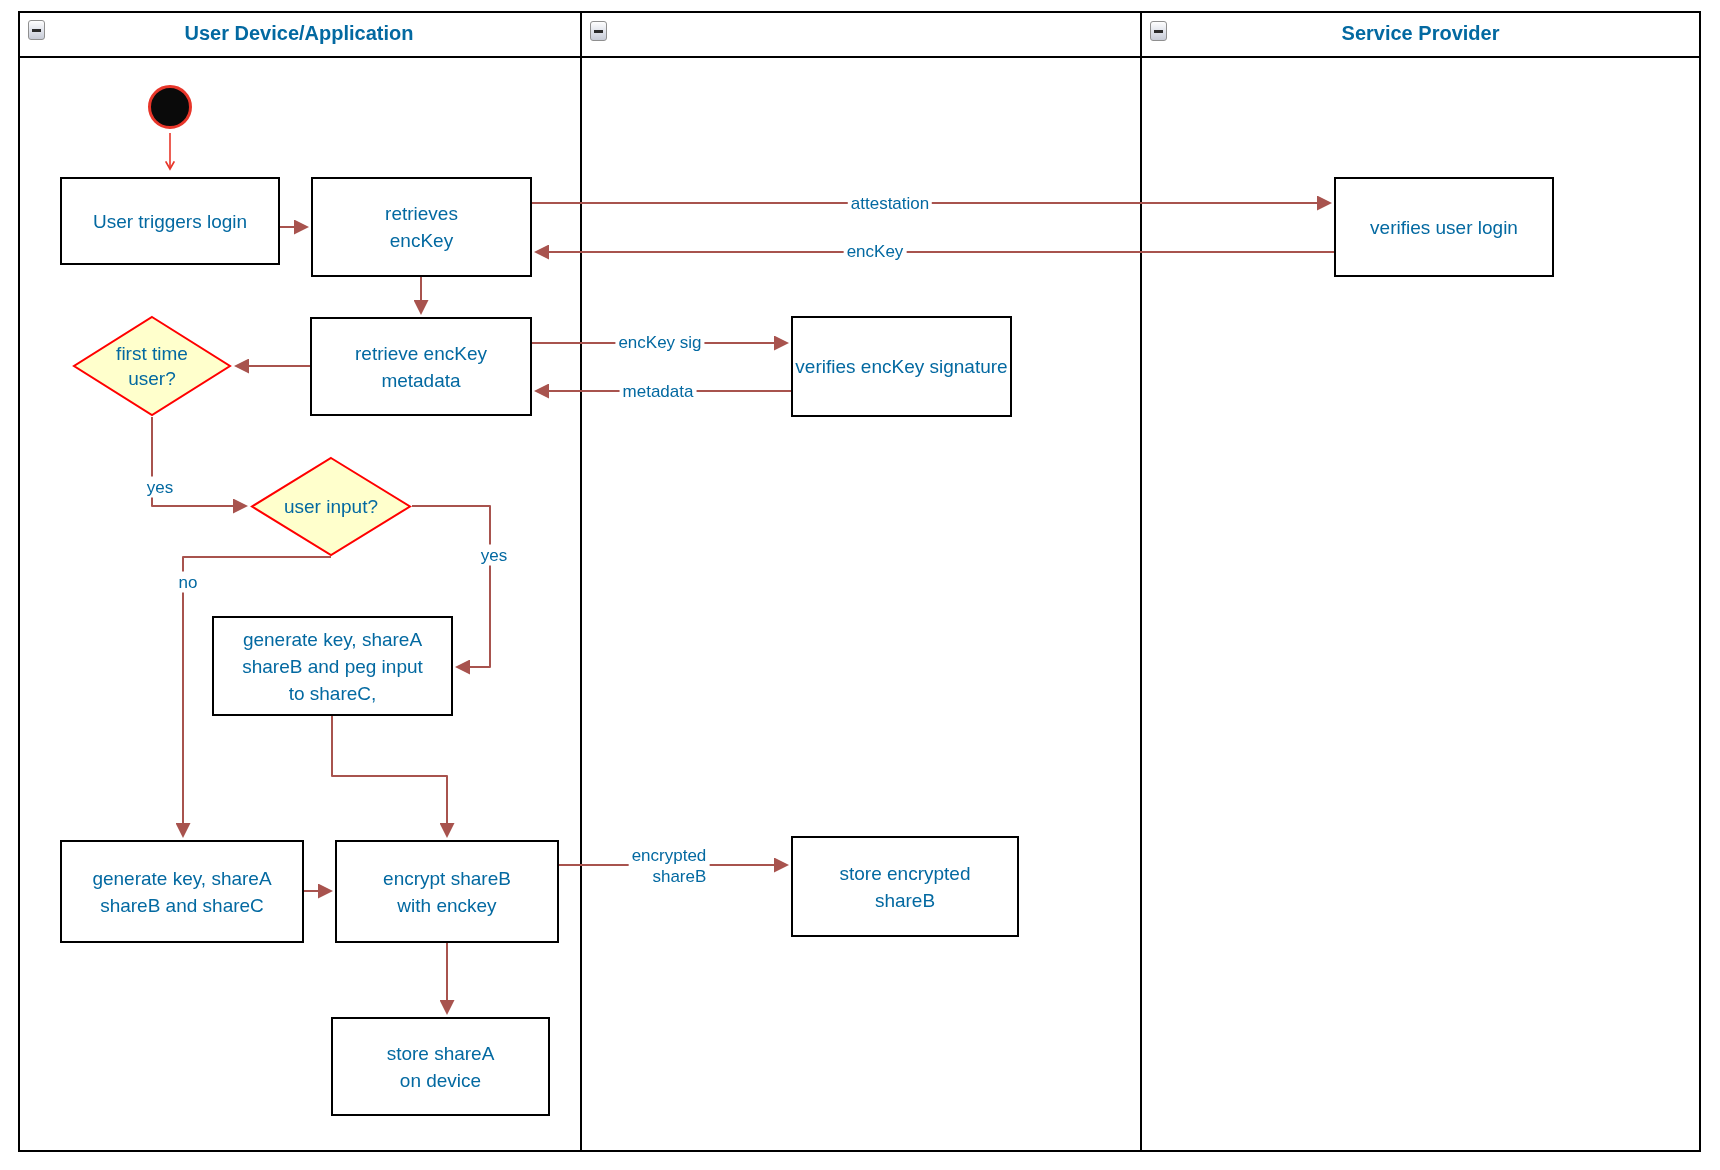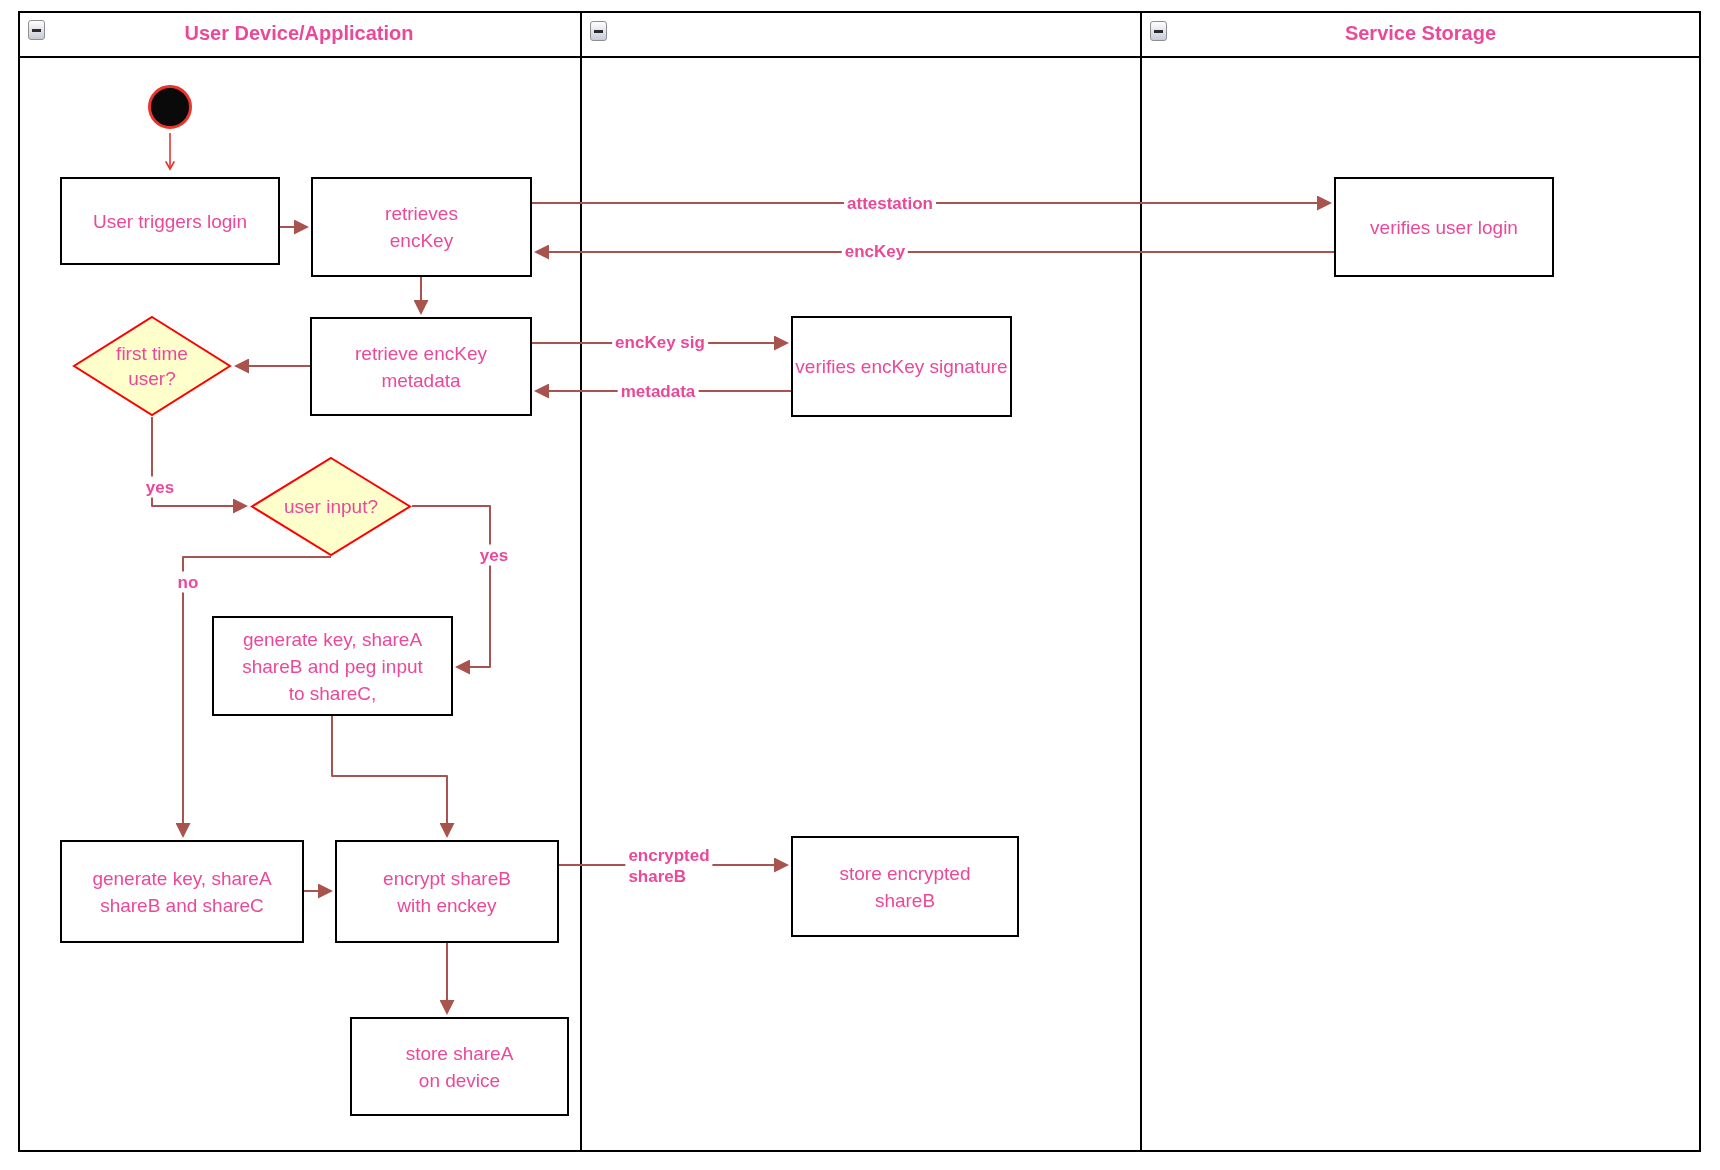--- a/index.html
+++ b/index.html
@@ -5,21 +5,21 @@
   :root{
     --edge:#a8534e;
     --start-accent:#e8362a;
     --decision-fill:#ffffcc;
     --decision-stroke:#ff0000;
     --node-border:#000000;
   }
   html,body{margin:0;padding:0;background:#ffffff;}
   .canvas{
     position:relative;width:1720px;height:1170px;background:#ffffff;
-    font-family:"Liberation Sans","DejaVu Sans",sans-serif;color:#ec4899;overflow:hidden;border-radius:23px;
+    font-family:"Liberation Sans","DejaVu Sans",sans-serif;color:#0369a1;overflow:hidden;border-radius:23px;
   }
   
   .pool{position:absolute;left:18px;top:11px;width:1683px;height:1141px;
         border:2px solid var(--node-border);box-sizing:border-box;z-index:0;background:#fff;}
   .vline{position:absolute;top:11px;height:1141px;width:2px;background:var(--node-border);z-index:0;}
   .hline{position:absolute;left:18px;top:56px;width:1683px;height:2px;background:var(--node-border);z-index:0;}
   .lane-header{position:absolute;top:11px;height:45px;display:flex;align-items:center;justify-content:center;
                font-weight:bold;font-size:20px;z-index:2;}
   .collapse-btn{position:absolute;width:17px;height:20px;border:1px solid #8f8f8f;border-radius:3px;
                 background:linear-gradient(#fefefe,#dfe2ea 55%,#c7cbd6);box-sizing:border-box;
@@ -32,34 +32,34 @@
        display:flex;align-items:center;justify-content:center;z-index:2;}
   .node-label{white-space:pre-line;text-align:center;font-size:19px;line-height:27px;}
   .nowrap .node-label{white-space:nowrap;}
   .diamond{position:absolute;z-index:2;display:flex;align-items:center;justify-content:center;}
   .diamond svg{position:absolute;left:0;top:0;width:100%;height:100%;}
   .diamond .node-label{position:relative;z-index:1;line-height:25px;text-align:center;}
   .start-node{position:absolute;left:148px;top:85px;width:44px;height:44px;border-radius:50%;
               background:#0a0a0a;border:3px solid var(--start-accent);box-sizing:border-box;z-index:2;}
   
   .elabel{position:absolute;transform:translate(-50%,-50%);background:#ffffff;padding:0 3px;
-          font-size:17px;line-height:21px;text-align:left;white-space:pre-line;z-index:3;font-weight:bold;}
+          font-size:17px;line-height:21px;text-align:right;white-space:pre-line;z-index:3;}
 </style>
 </head>
 <body>
 
 <div class="canvas">
 
   <div class="pool"></div>
   <div class="vline" style="left:580px"></div>
   <div class="vline" style="left:1140px"></div>
   <div class="hline"></div>
 
   <div class="lane-header" style="left:18px;width:562px">User Device/Application</div>
-  <div class="lane-header" style="left:1140px;width:561px">Service Storage</div>
+  <div class="lane-header" style="left:1140px;width:561px">Service Provider</div>
 
   <div class="collapse-btn" style="left:28px;top:20px">
       <div class="bar"></div>
     </div>
   <div class="collapse-btn" style="left:590px;top:21px">
       <div class="bar"></div>
     </div>
   <div class="collapse-btn" style="left:1150px;top:21px">
       <div class="bar"></div>
     </div>
@@ -121,21 +121,21 @@
 shareB and shareC</span>
   </div>
   <div class="box" style="left:335px;top:840px;width:224px;height:103px">
     <span class="node-label">encrypt shareB
 with enckey</span>
   </div>
   <div class="box" style="left:791px;top:836px;width:228px;height:101px">
     <span class="node-label">store encrypted
 shareB</span>
   </div>
-  <div class="box" style="left:350px;top:1017px;width:219px;height:99px">
+  <div class="box" style="left:331px;top:1017px;width:219px;height:99px">
     <span class="node-label">store shareA
 on device</span>
   </div>
 
   <div class="diamond" style="left:72px;top:315px;width:160px;height:102px">
     <svg viewBox="0 0 160 102" preserveAspectRatio="none">
       <polygon points="80,2 158,51 80,100 2,51" fill="#ffffcc" stroke="#ff0000" stroke-width="2"></polygon>
     </svg>
     <span class="node-label">first time
 user?</span>

